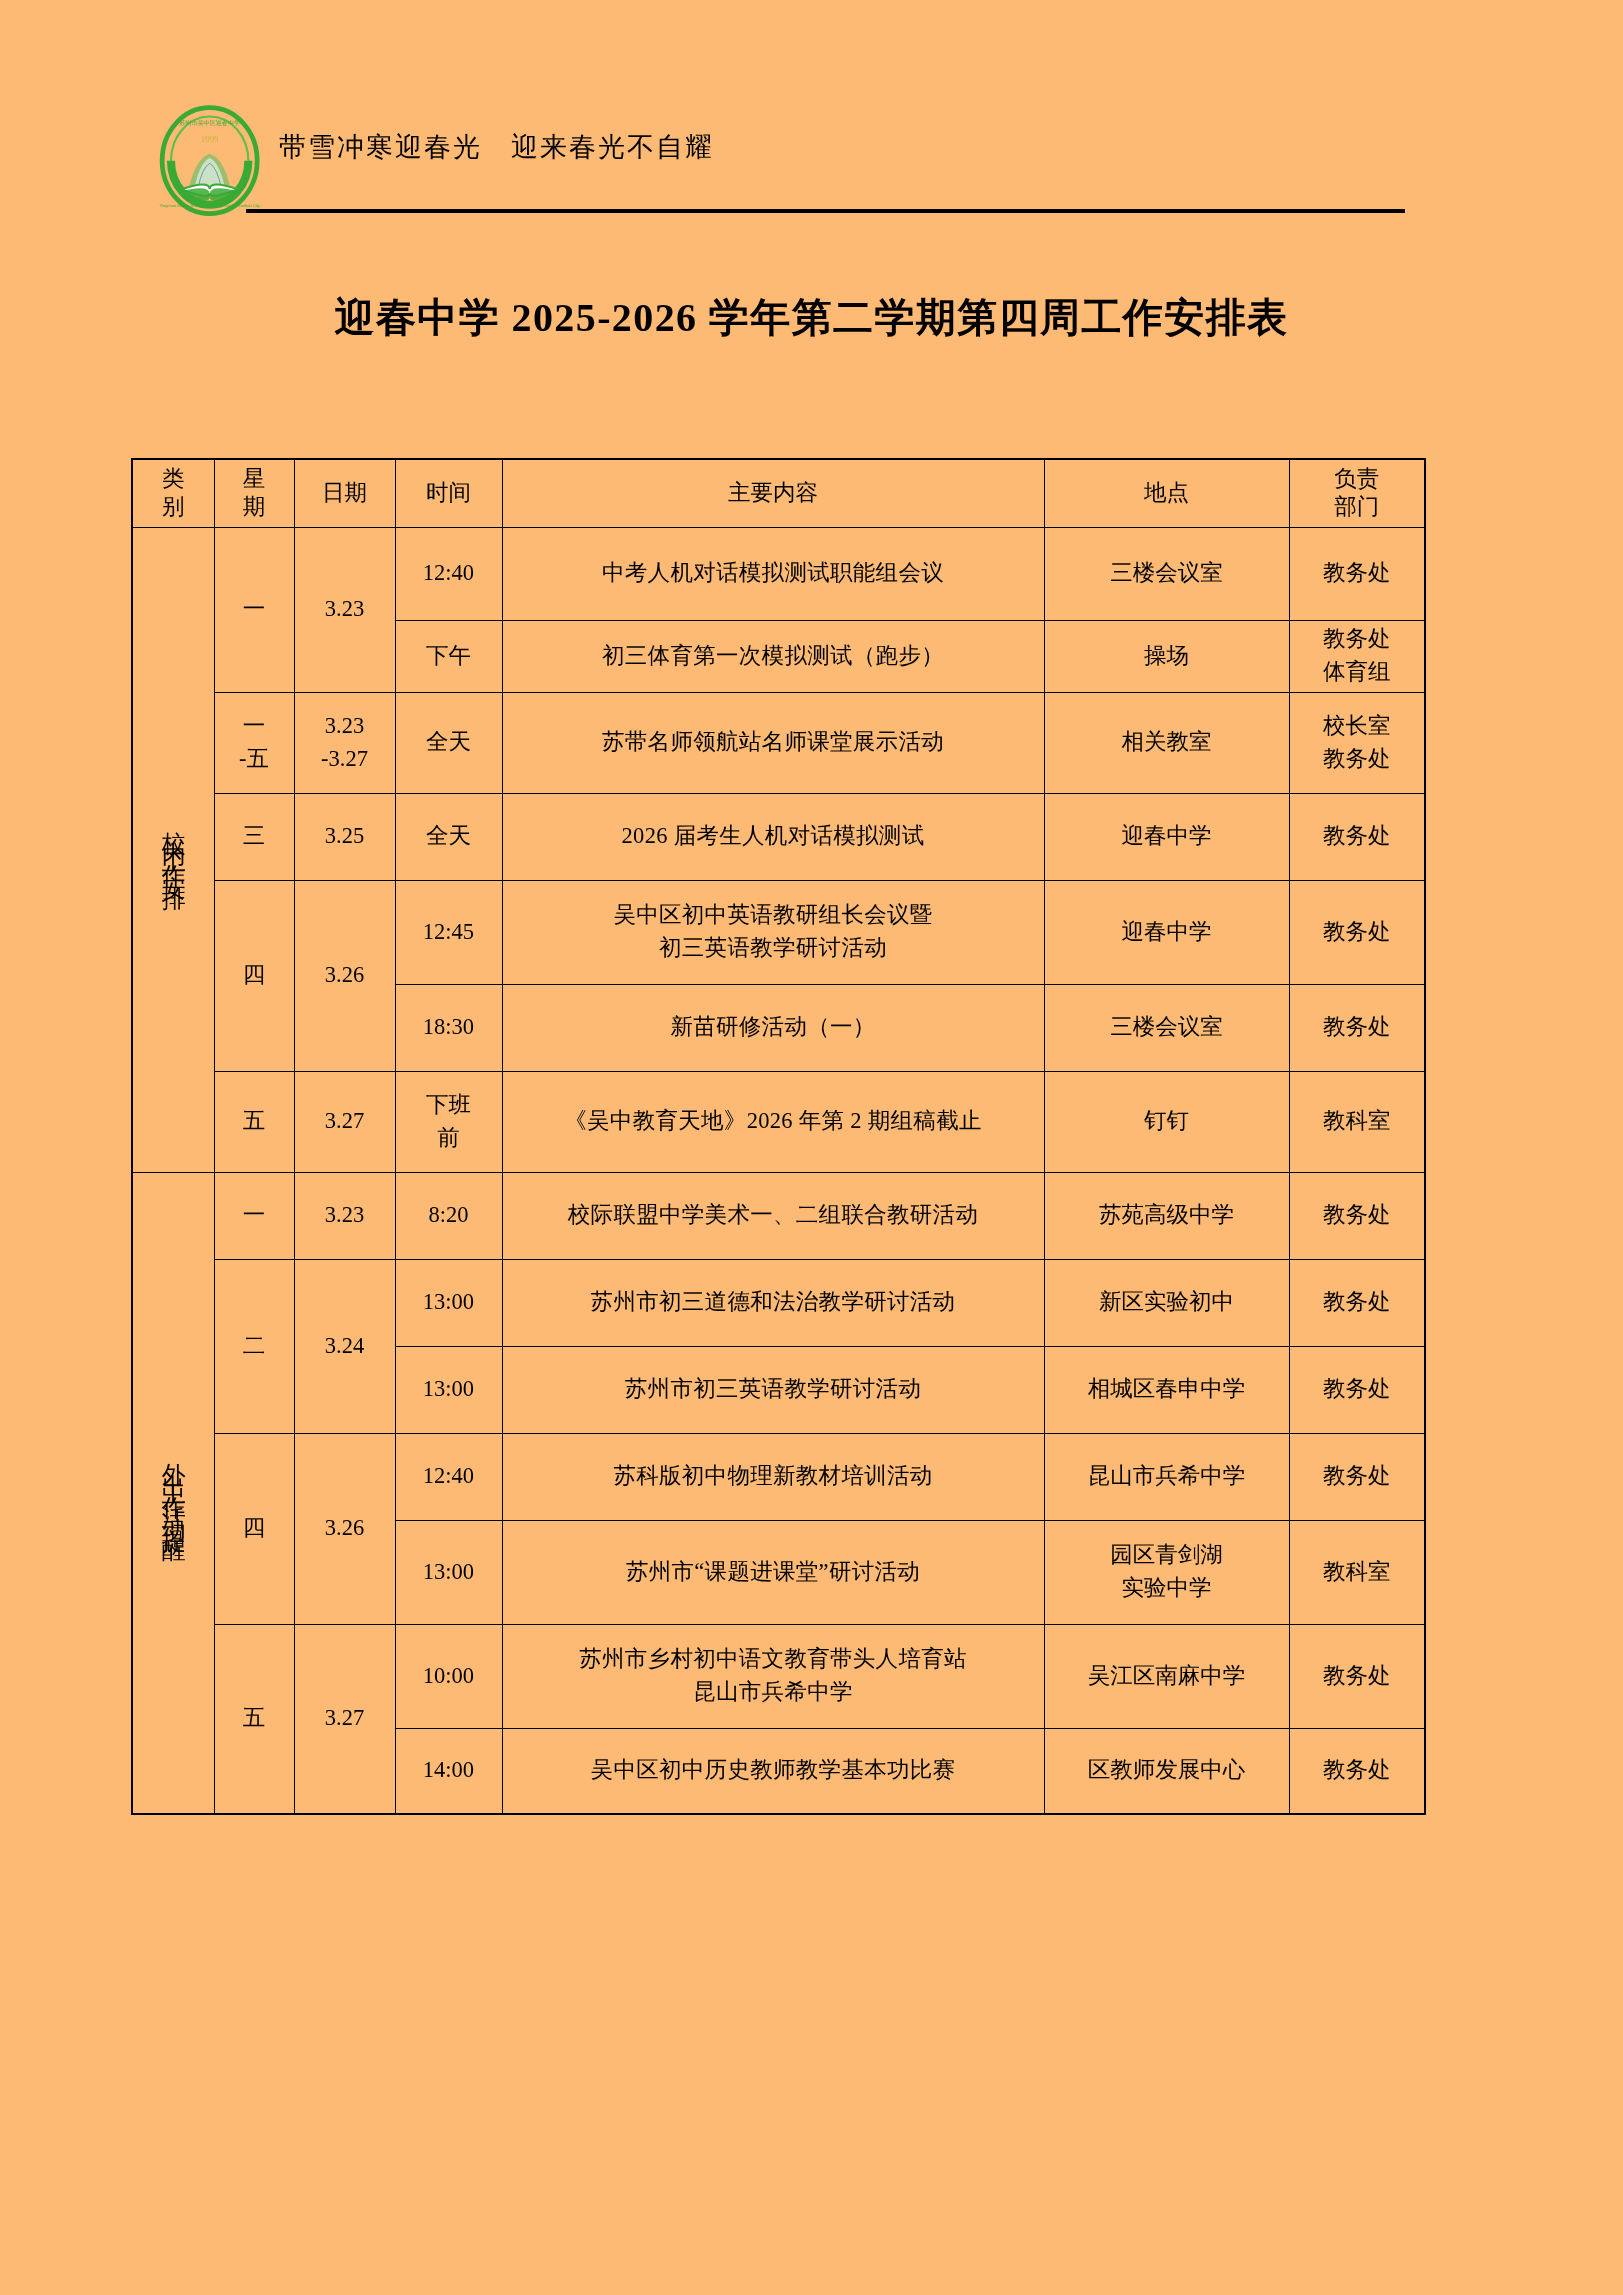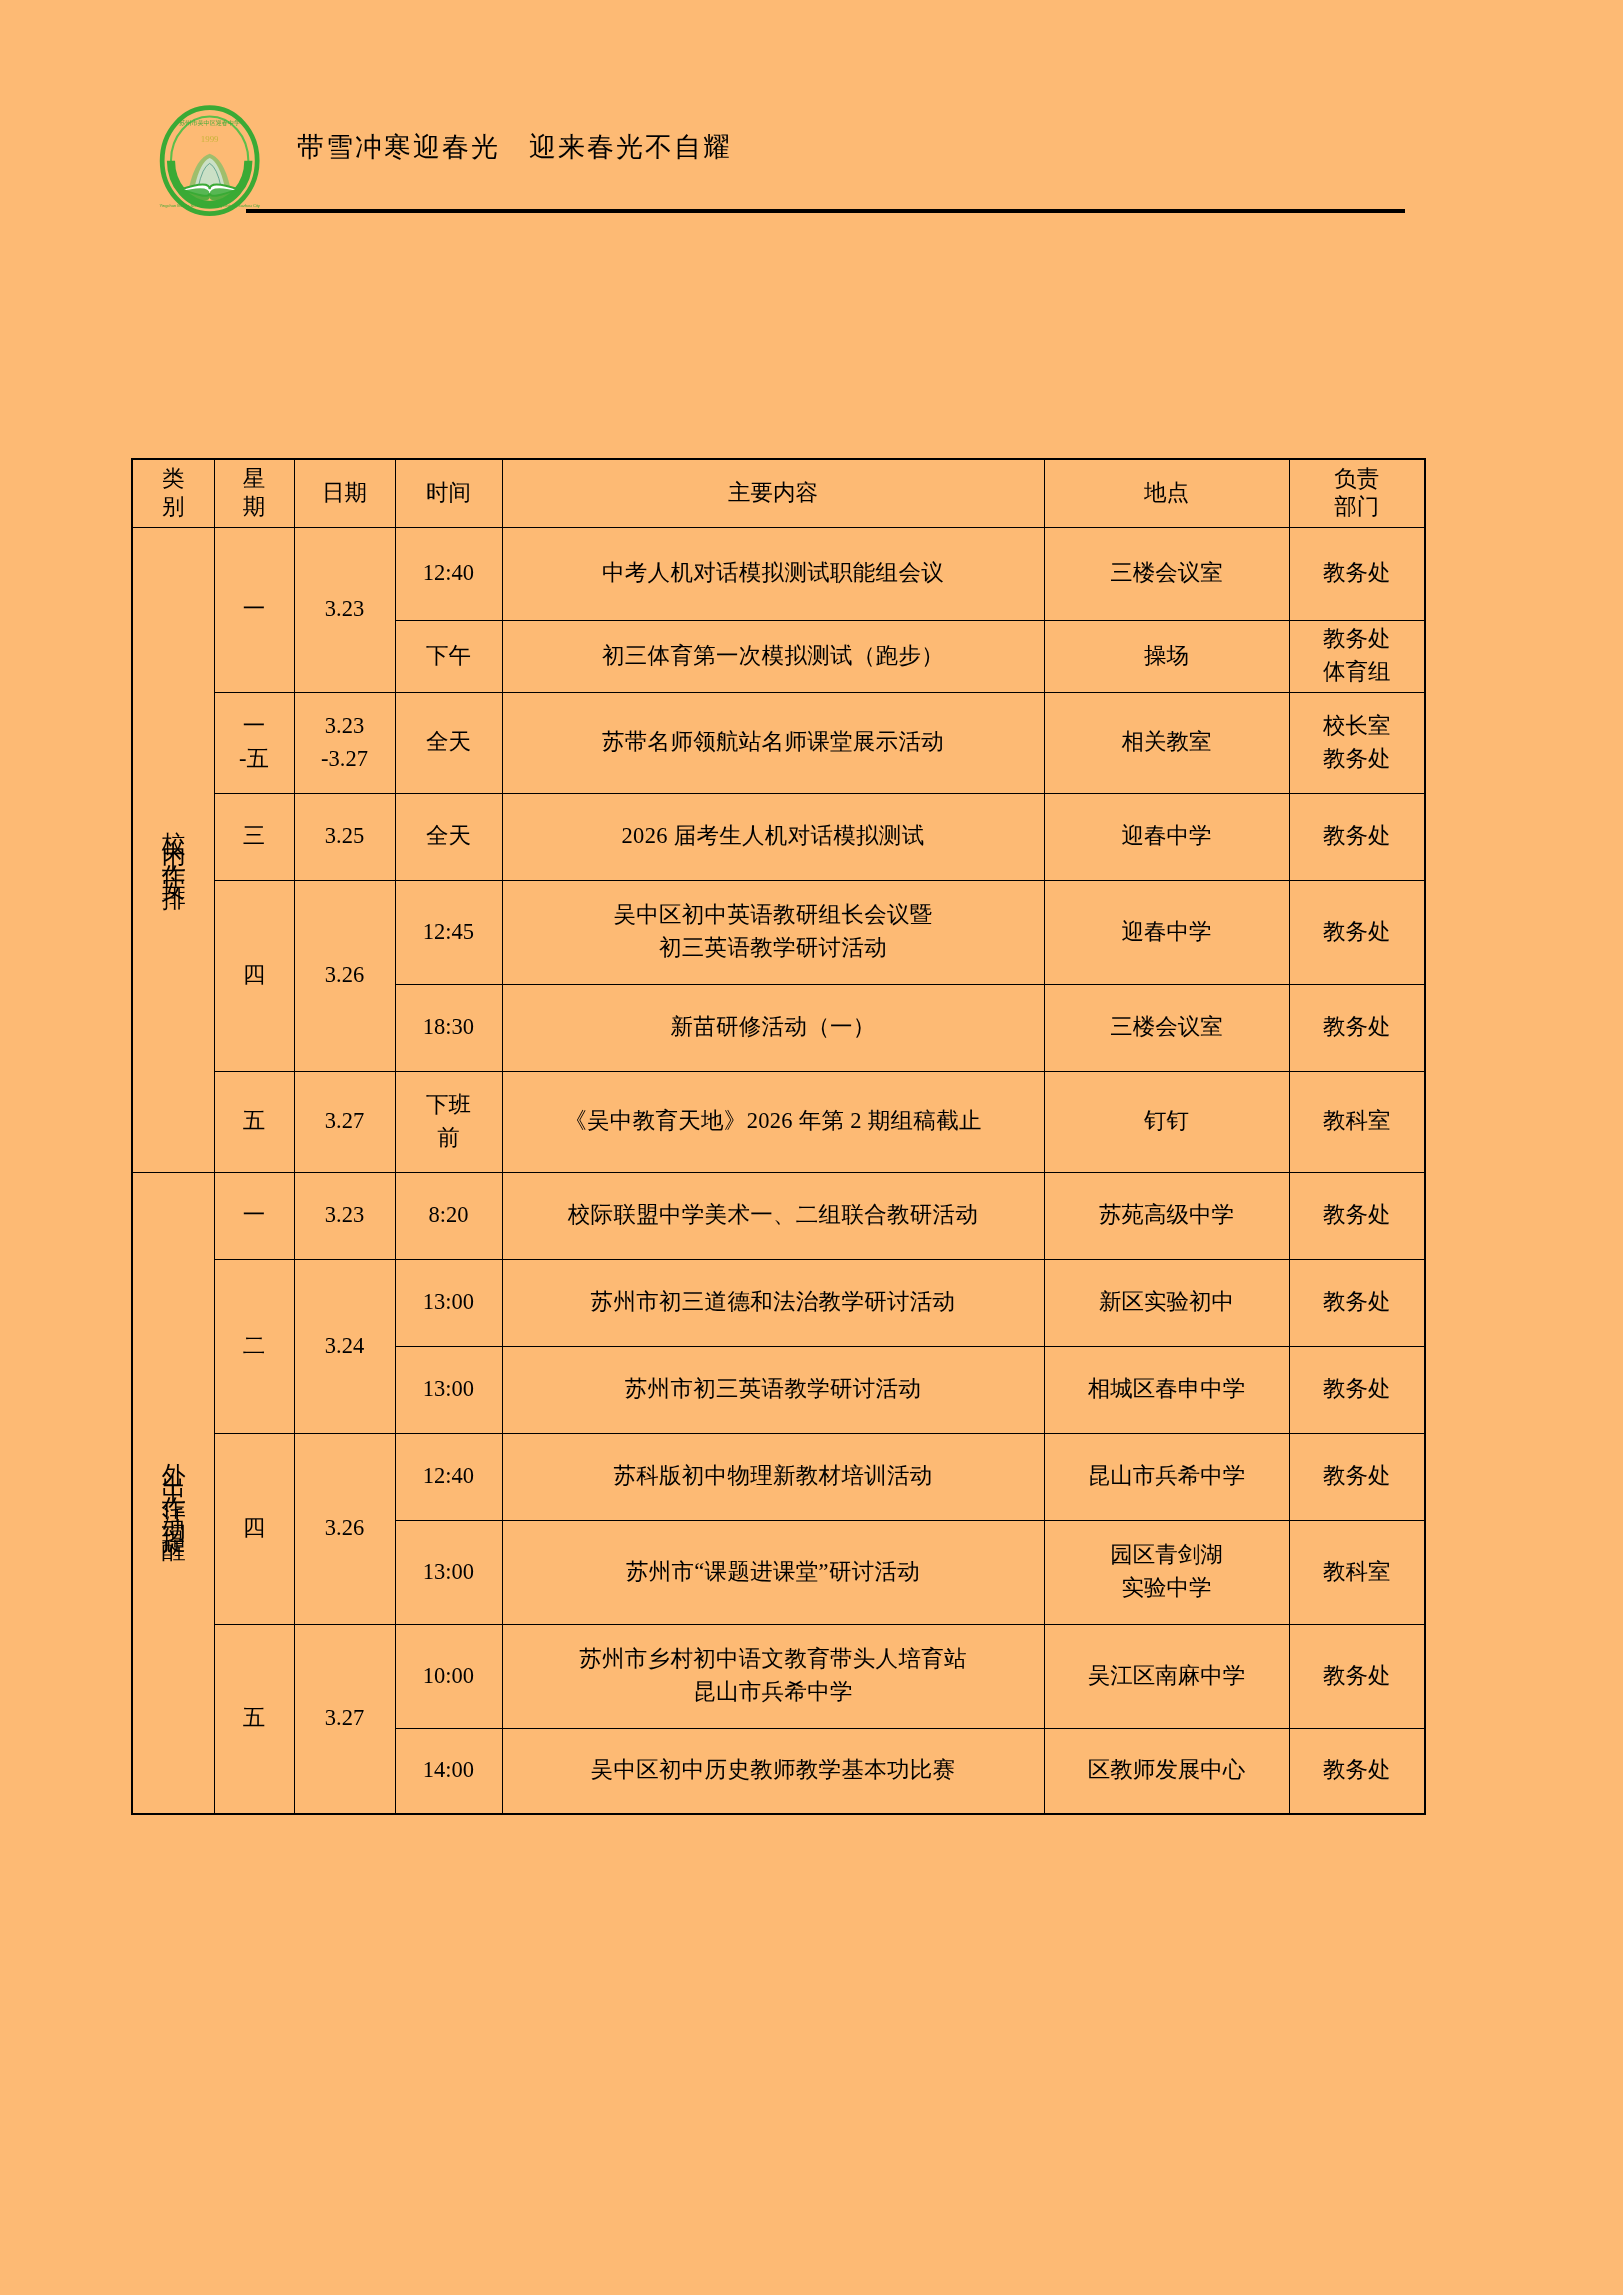--- a/index.html
+++ b/index.html
@@ -35,21 +35,21 @@
     position: absolute;
     left: 0px;
     top: 3.4px;
     width: 106px;
     height: 112px;
   }
   .logo svg { display: block; width: 106px; height: 112px; }
 
   .motto {
     position: absolute;
-    left: 140px;
+    left: 122px;
     top: 27px;
     font-family: "Liberation Serif", "DejaVu Serif", serif;
     font-size: 27px;
     letter-spacing: 2px;
     white-space: pre;
     color: #000000;
     font-weight: 400;
   }
 
   .header-rule {
@@ -179,20 +179,21 @@
         <text x="77" y="29" font-size="9" fill="#3aaa35" text-anchor="middle" font-family="Liberation Serif, serif">苏州市吴中区迎春中学</text>
         <text x="77" y="150" font-size="6" fill="#3aaa35" text-anchor="middle" font-family="Liberation Sans, sans-serif">Yingchun Middle School, Wuzhong District, Suzhou City</text>
       </svg>
     </div>
 
     <div class="motto">带雪冲寒迎春光　迎来春光不自耀</div>
 
     <div class="header-rule"></div>
   </div>
 
+  <div class="doc-title">迎春中学 2025-2026 学年第二学期第四周工作安排表</div>
 
   <div class="table-wrap">
     <table class="sched">
       <colgroup>
         <col class="c-cat">
           <col class="c-day">
           <col class="c-date">
           <col class="c-time">
         <col class="c-main">
           <col class="c-loc">

